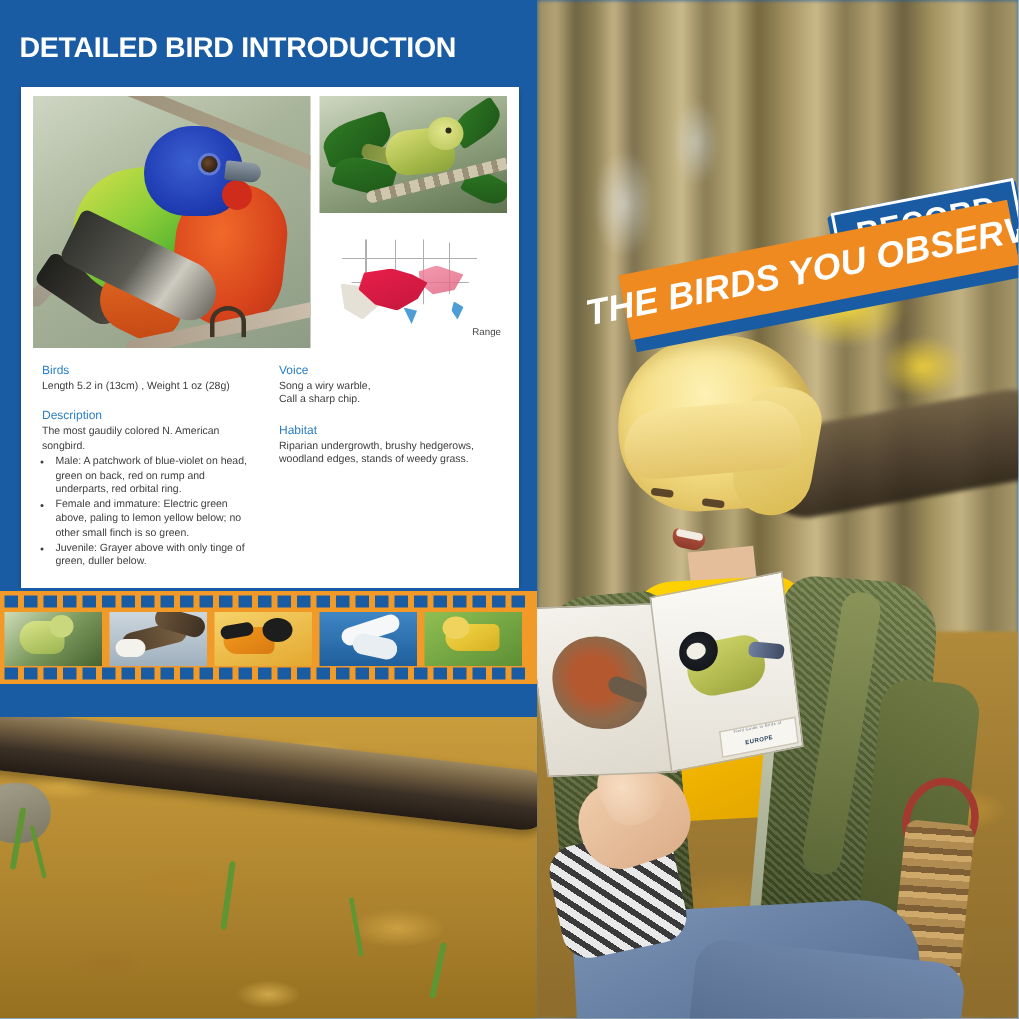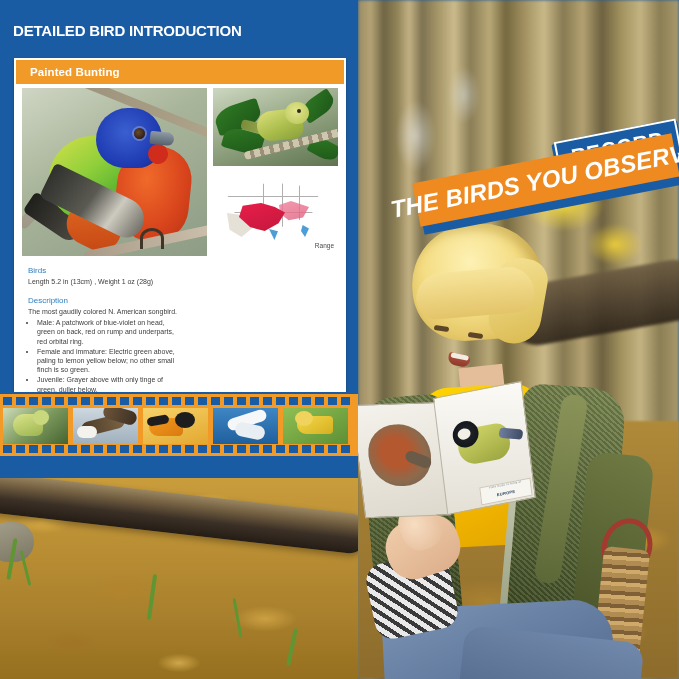--- a/index.html
+++ b/index.html
@@ -117,21 +117,21 @@
   .tit-cheek{position:absolute;left:9px;top:11px;width:13px;height:11px;background:#f2f0e6;border-radius:50%;}
   .tit-tail{position:absolute;left:50px;top:20px;width:24px;height:10px;
     background:linear-gradient(90deg,#6f7fa0,#3f4a63);border-radius:4px;transform:rotate(16deg);}
   .book-label{position:absolute;left:34px;top:96px;width:50px;height:16px;background:#f7f5ef;border:1px solid #cdc7b8;}
   .book-label span{display:block;font-size:4px;font-weight:bold;color:#26415f;text-align:center;line-height:7px;padding-top:3px;letter-spacing:.3px;}
   .book-label .sub{font-size:2.6px;font-weight:normal;color:#6b7685;padding:0;line-height:3px;}
 
   
   .panel{position:absolute;left:0;top:0;width:358px;height:679px;background:#1a5ca3;}
   .panel-title{position:absolute;left:13px;top:22px;width:340px;
-    font-size:15px;font-weight:bold;color:#ffffff;letter-spacing:-0.2px;
+    font-size:19px;font-weight:bold;color:#ffffff;letter-spacing:-0.2px;
     font-family:"Liberation Sans",sans-serif;white-space:nowrap;}
 
   .card{position:absolute;left:14px;top:58px;width:328px;height:330px;background:#ffffff;
     border:2px solid #ffffff;box-shadow:0 1px 3px rgba(0,0,0,.25);}
   .card-head{height:24px;background:#f29a28;display:flex;align-items:center;padding-left:14px;}
   .card-head span{color:#ffffff;font-size:11.5px;font-weight:bold;letter-spacing:.1px;}
 
   .card-body{position:relative;padding:4px 6px 0 6px;}
   .media{display:flex;gap:6px;}
   .main-photo{width:185px;height:168px;position:relative;overflow:hidden;
@@ -335,23 +335,20 @@
           </div>
         </div>
       </div>
     </div>
   </div>
 
   <div class="panel">
     <div class="panel-title">DETAILED BIRD INTRODUCTION</div>
 
     <div class="card">
-      <div class="card-head">
-        <span>Painted Bunting</span>
-      </div>
 
       <div class="card-body">
         <div class="media">
 
           <div class="main-photo">
             <div class="branch"></div>
             <div class="branch2"></div>
             <div class="bb-tail"></div>
             <div class="bb-body"></div>
             <div class="bb-rump"></div>
@@ -398,20 +395,28 @@
             <div class="gap"></div>
             <p class="sec-h">Description</p>
             <p class="sec-p">The most gaudily colored N. American songbird.</p>
             <ul class="sec-b">
               <li>Male: A patchwork of blue-violet on head, green on back, red on rump and underparts, red orbital ring.</li>
               <li>Female and immature: Electric green above, paling to lemon yellow below; no other small finch is so green.</li>
               <li>Juvenile: Grayer above with only tinge of green, duller below.</li>
             </ul>
           </div>
 
+          <div class="col">
+            <p class="sec-h">Voice</p>
+            <p class="sec-p" style="white-space:pre-line">Song a wiry warble,
+Call a sharp chip.</p>
+            <div class="gap"></div>
+            <p class="sec-h">Habitat</p>
+            <p class="sec-p">Riparian undergrowth, brushy hedgerows, woodland edges, stands of weedy grass.</p>
+          </div>
         </div>
       </div>
     </div>
 
     <div class="film-edge"></div>
     <div class="film">
       <div class="holes t">
         <div class="hole"></div>
           <div class="hole"></div>
           <div class="hole"></div>

